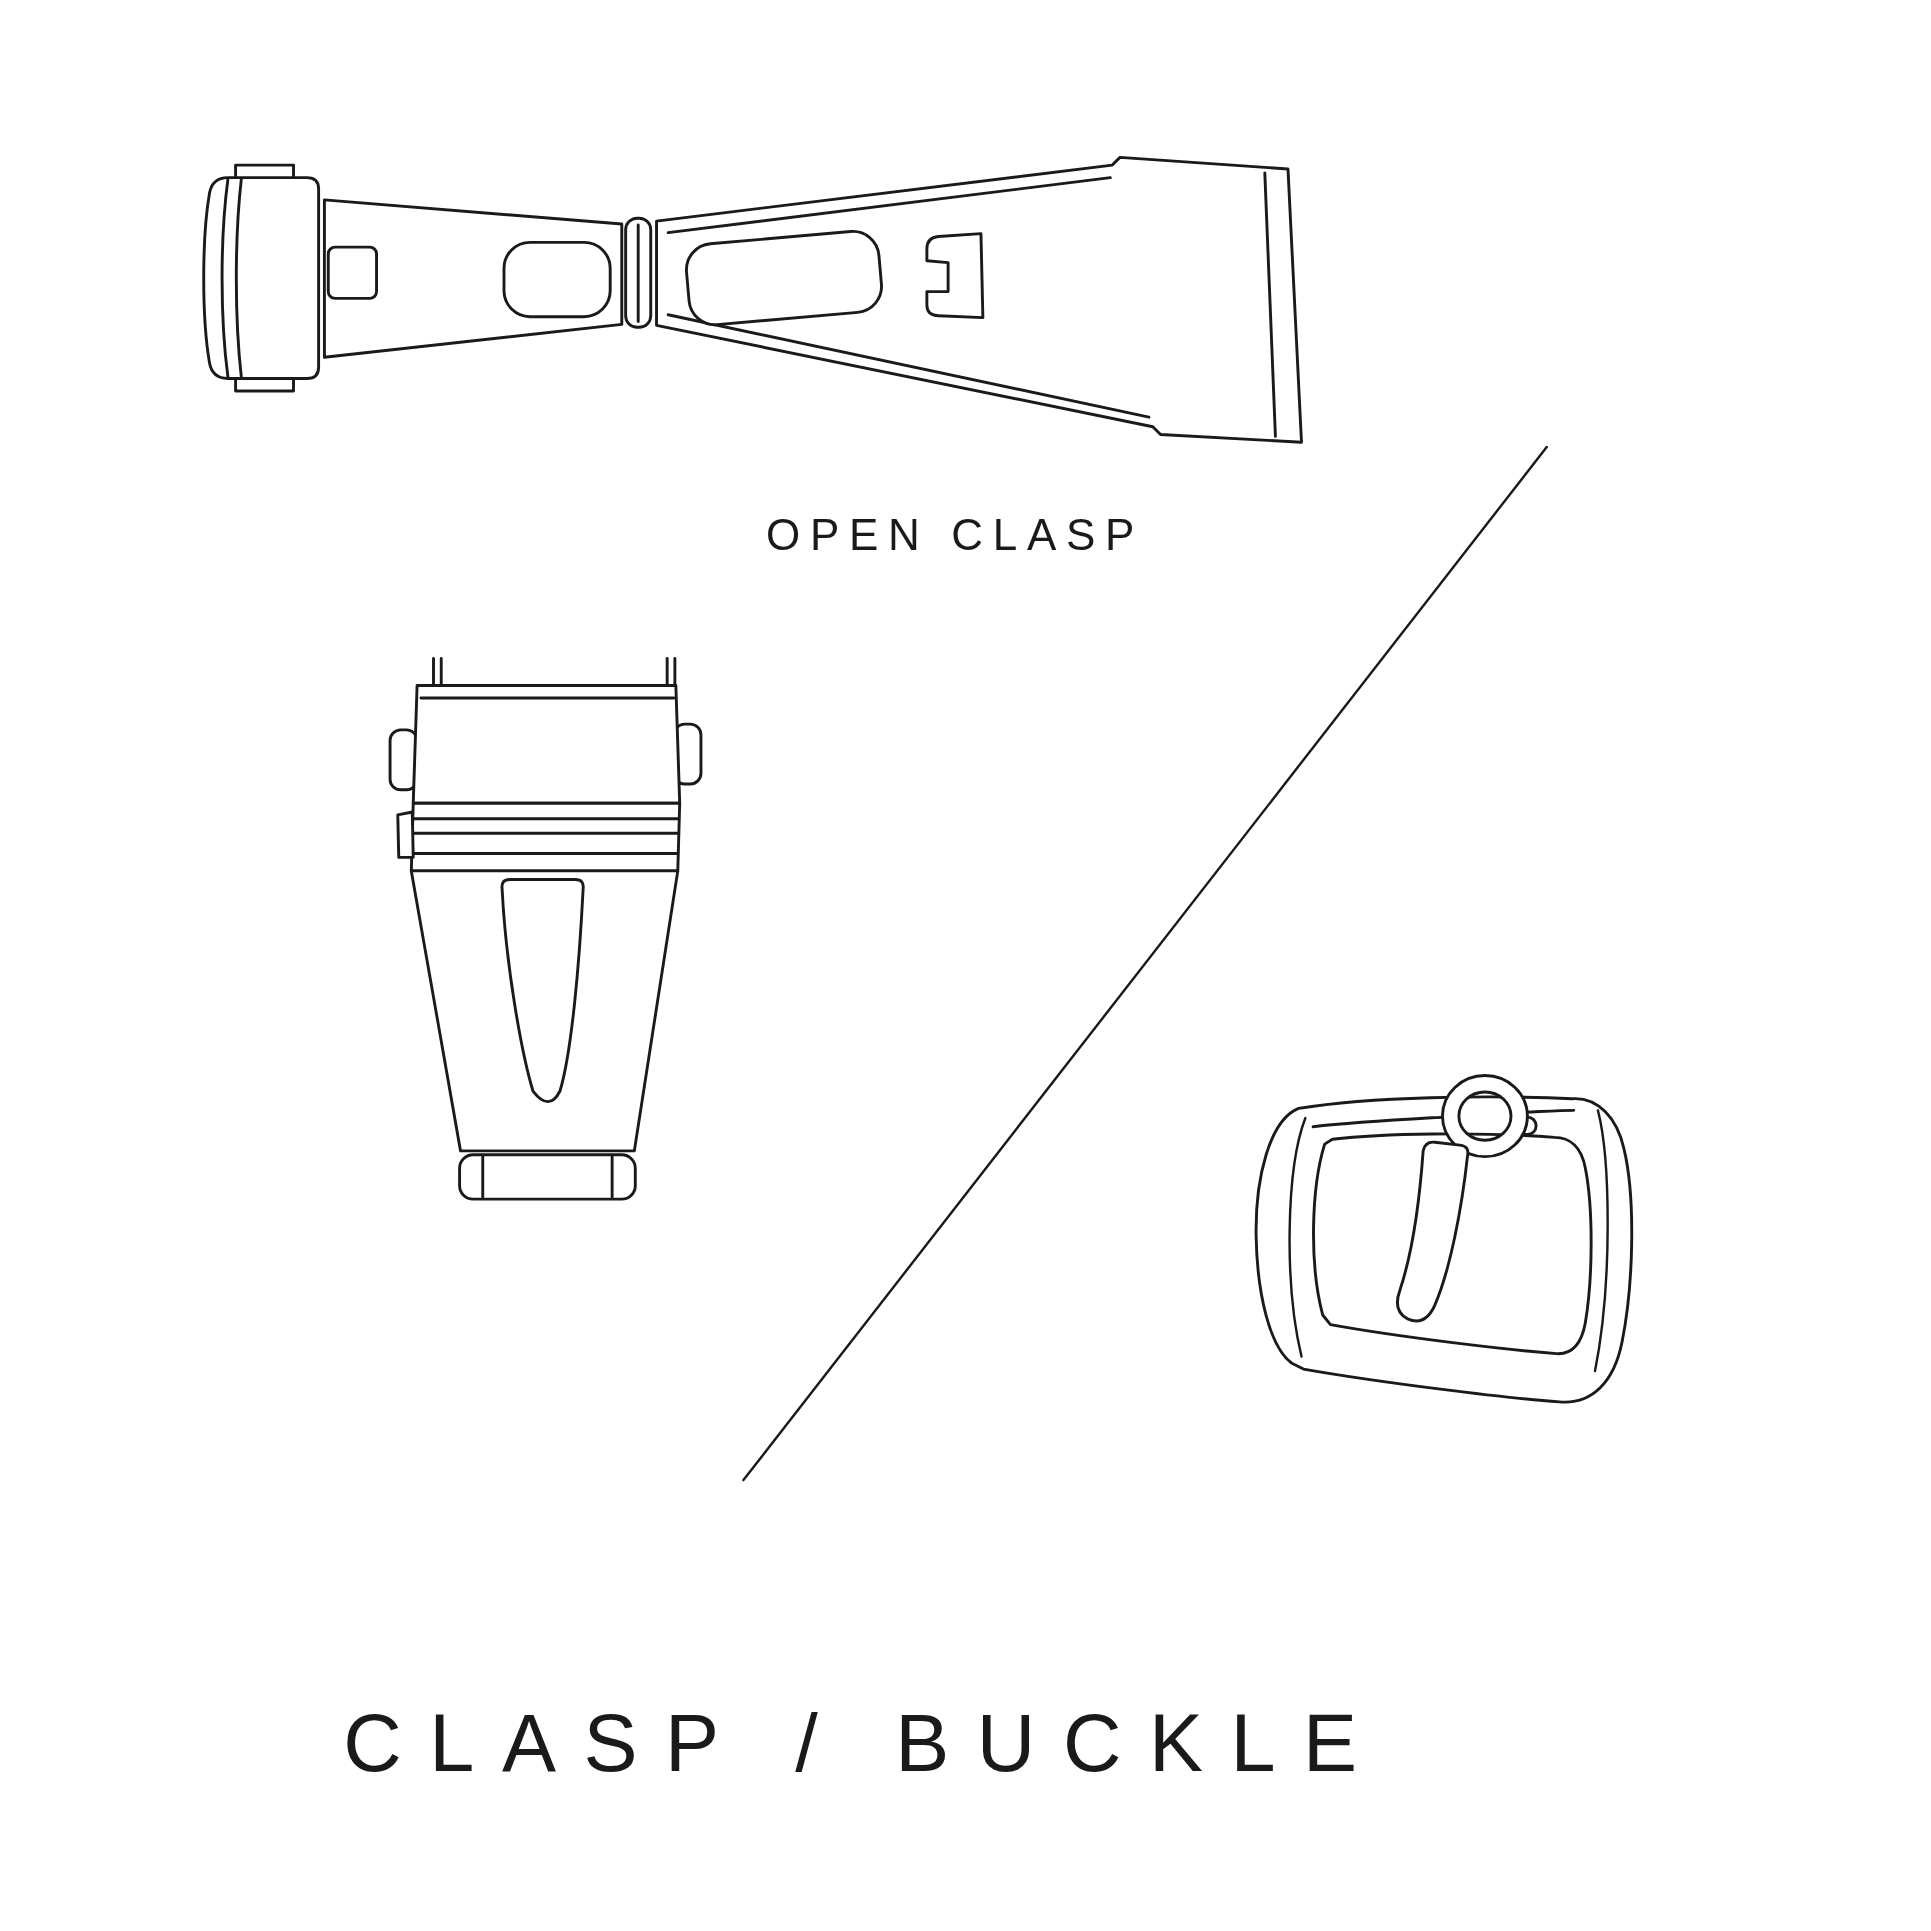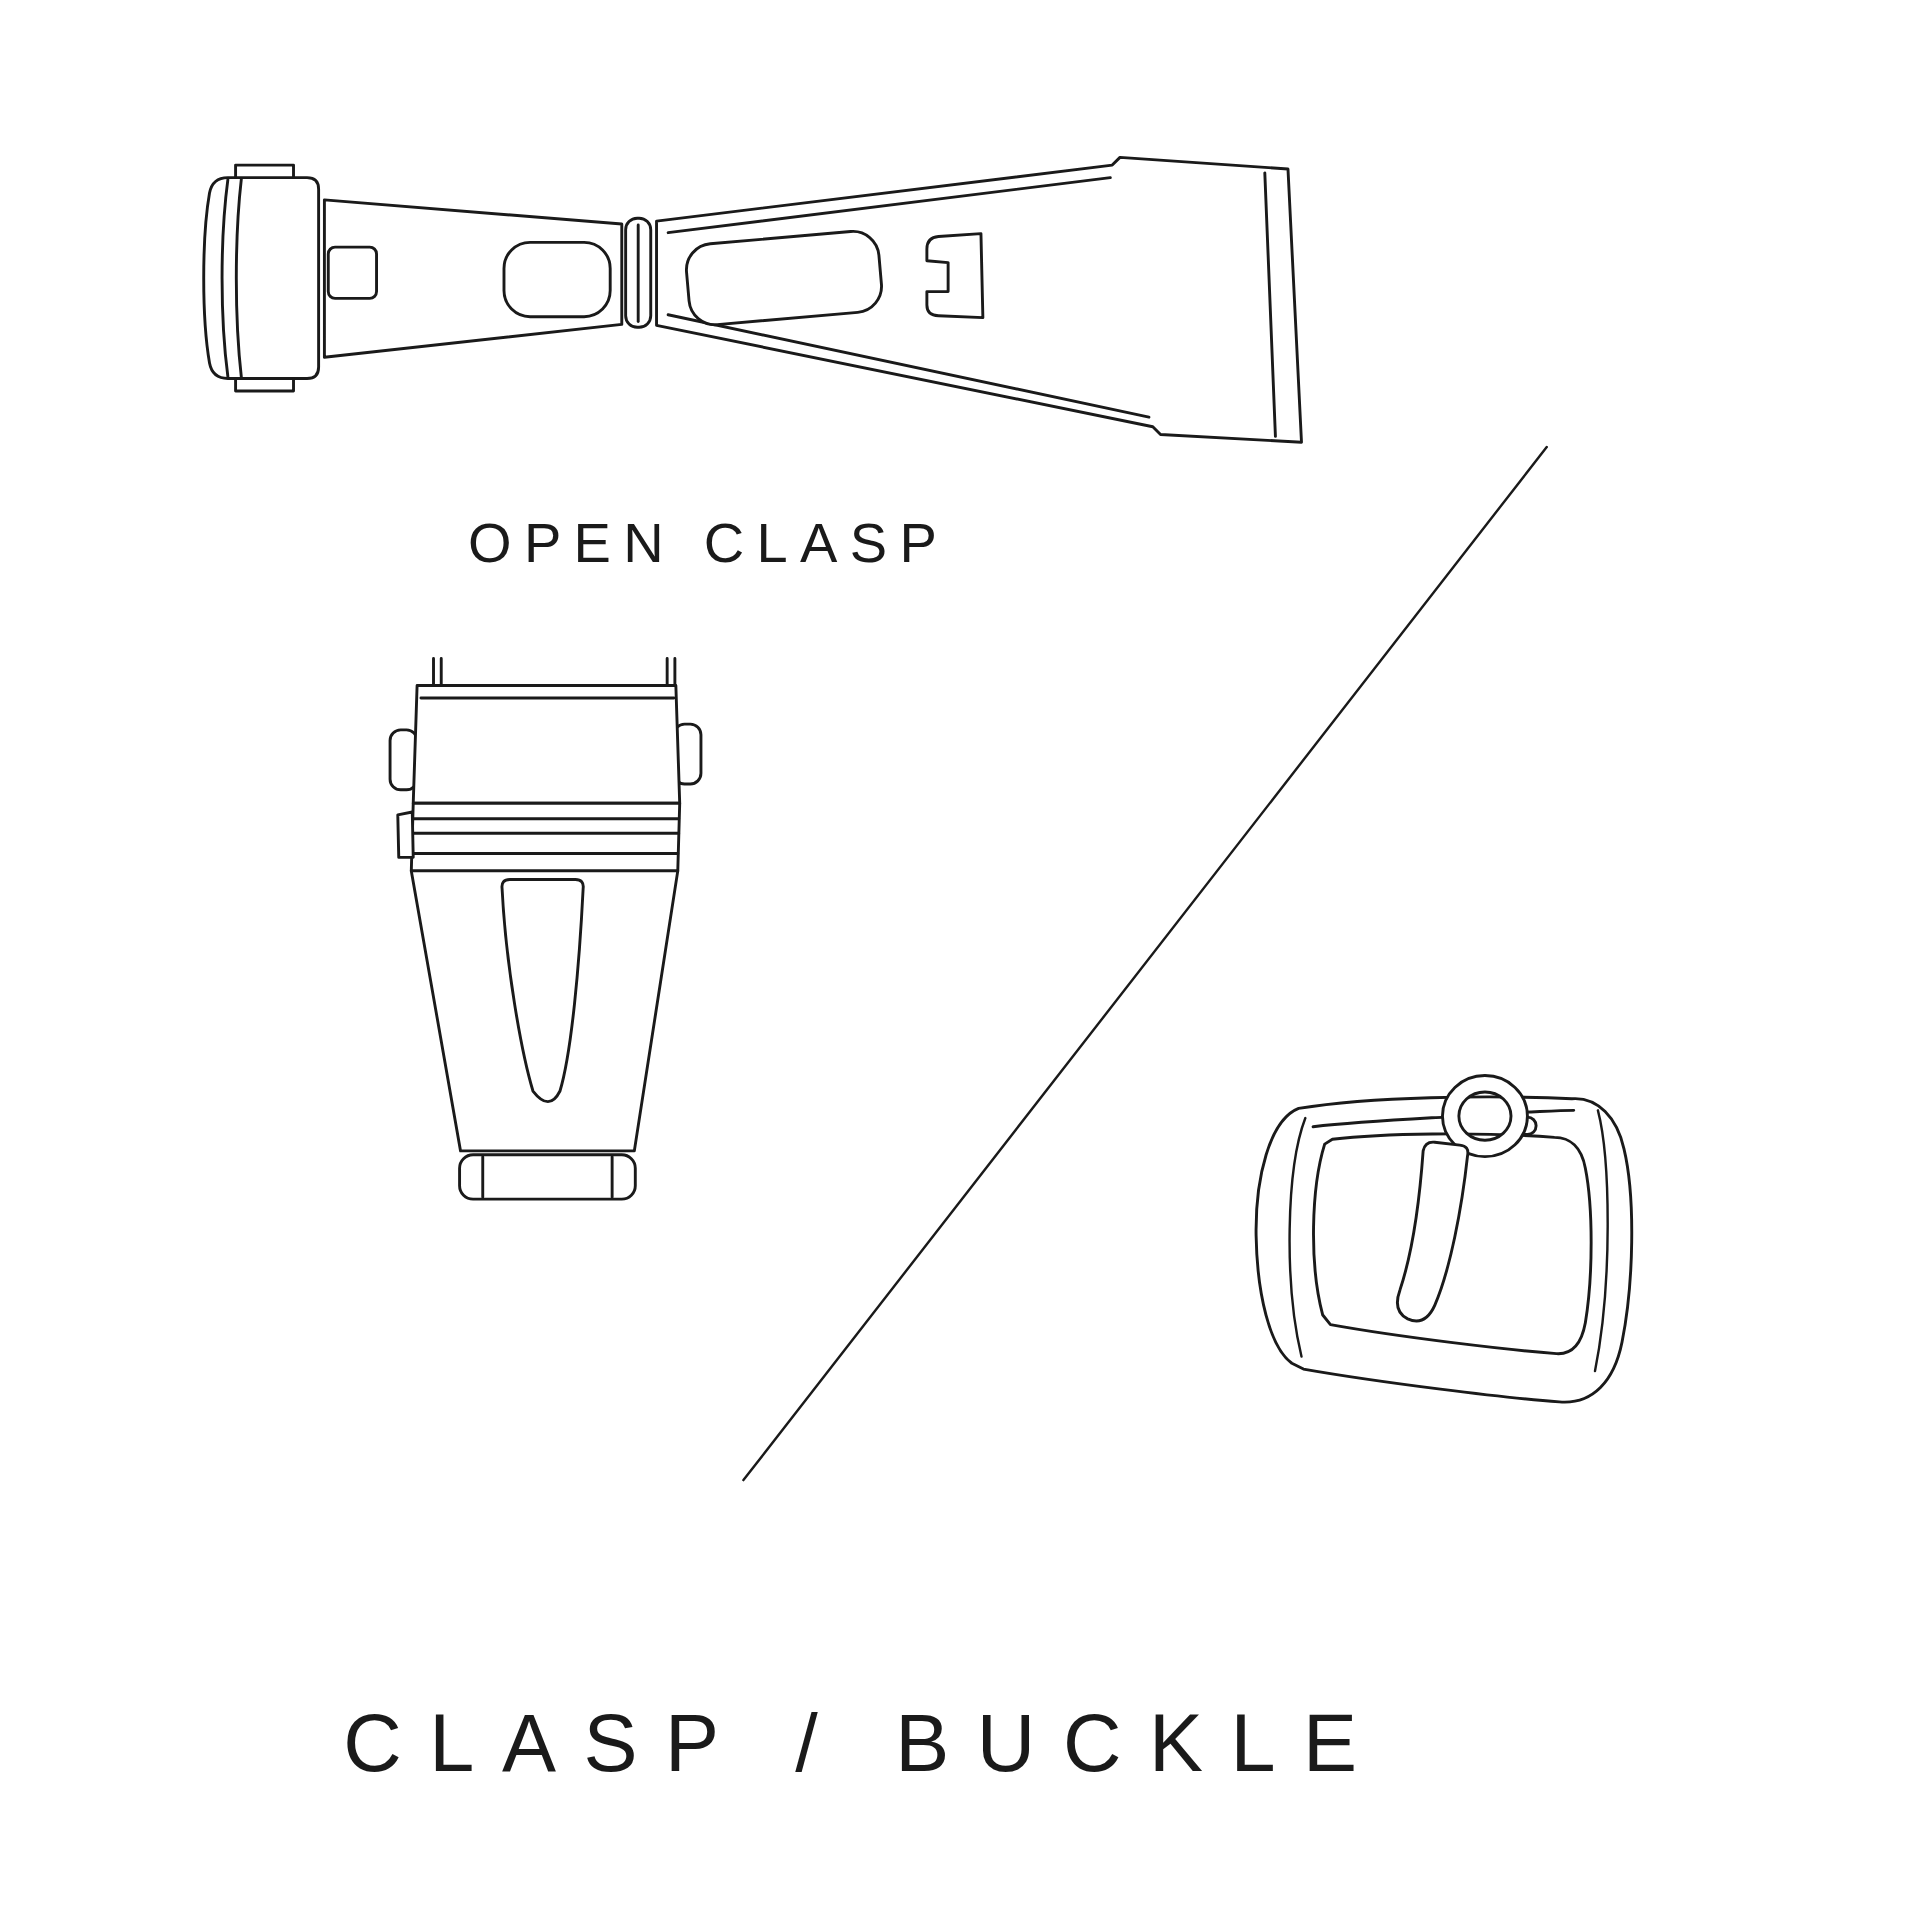--- a/index.html
+++ b/index.html
@@ -33,23 +33,23 @@
     fill: #ffffff;
     stroke: #1a1a1a;
     stroke-width: 3;
     stroke-linejoin: round;
     stroke-linecap: round;
   }
   .thin { stroke-width: 2.5; }
   .label {
     position: absolute;
     color: #1a1a1a;
-    font-size: 56px;
+    font-size: 44px;
     letter-spacing: 0.22em;
-    text-align: left;
+    text-align: right;
     white-space: nowrap;
     font-weight: 400;
   }
   .label-open  { left: 468px; top: 510px;  width: 676px; }
   .label-closed{ left: 341px; top: 1242px; width: 386px; }
   .title {
     position: absolute;
     left: 0;
     top: 1697px;
     width: 1728px;

